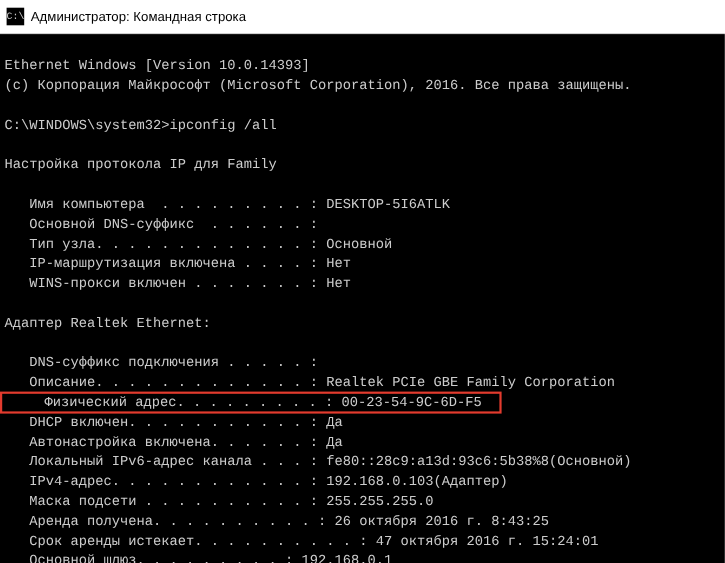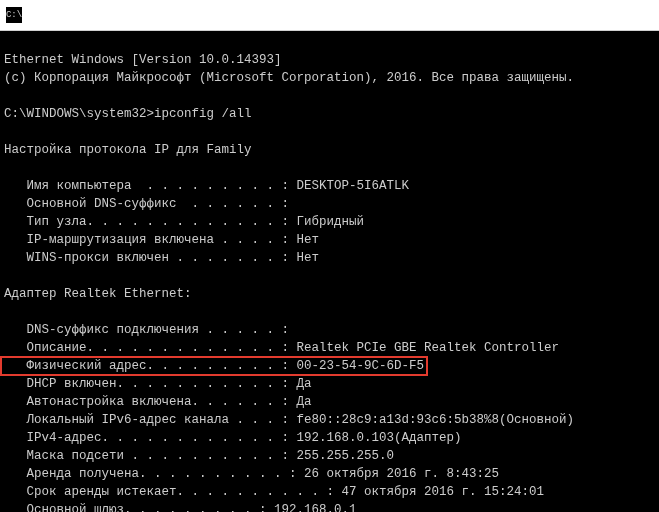--- a/index.html
+++ b/index.html
@@ -42,50 +42,51 @@
     line-height: 18px;
     white-space: pre;
     height: calc(512px - 30px);
     box-sizing: border-box;
     padding: 2px 0 0 4px;
     overflow: hidden;
   }
   .hl {
     border: 2px solid #e33b2e;
     display: inline-block;
-    padding: 0 2px;
+    padding: 0 16px;
     margin: -2px -2px -2px -4px;
     line-height: 16px;
   }
 </style>
 </head>
 <body>
 
 <div class="titlebar">
   <span class="icon">C:\</span>
+  <span>Администратор: Командная строка</span>
 </div>
 
 <div class="console">
 <span>Ethernet Windows [Version 10.0.14393]</span>
 <span>(c) Корпорация Майкрософт (Microsoft Corporation), 2016. Все права защищены.</span>
 <span></span>
 <span>C:\WINDOWS\system32&gt;ipconfig /all</span>
 <span></span>
 <span>Настройка протокола IP для Family</span>
 <span></span>
 <span>   Имя компьютера  . . . . . . . . . : DESKTOP-5I6ATLK</span>
 <span>   Основной DNS-суффикс  . . . . . . :</span>
-<span>   Тип узла. . . . . . . . . . . . . : Гибридный</span>
+<span>   Тип узла. . . . . . . . . . . . . : Основной</span>
 <span>   IP-маршрутизация включена . . . . : Нет</span>
 <span>   WINS-прокси включен . . . . . . . : Нет</span>
 <span></span>
 <span>Адаптер Realtek Ethernet:</span>
 <span></span>
 <span>   DNS-суффикс подключения . . . . . :</span>
-<span>   Описание. . . . . . . . . . . . . : Realtek PCIe GBE Realtek Controller</span>
+<span>   Описание. . . . . . . . . . . . . : Realtek PCIe GBE Family Corporation</span>
 <span><span class="hl">   Физический адрес. . . . . . . . . : 00-23-54-9C-6D-F5</span></span>
 <span>   DHCP включен. . . . . . . . . . . : Да</span>
 <span>   Автонастройка включена. . . . . . : Да</span>
 <span>   Локальный IPv6-адрес канала . . . : fe80::28c9:a13d:93c6:5b38%8(Основной)</span>
 <span>   IPv4-адрес. . . . . . . . . . . . : 192.168.0.103(Адаптер)</span>
 <span>   Маска подсети . . . . . . . . . . : 255.255.255.0</span>
 <span>   Аренда получена. . . . . . . . . . : 26 октября 2016 г. 8:43:25</span>
 <span>   Срок аренды истекает. . . . . . . . . . : 47 октября 2016 г. 15:24:01</span>
 <span>   Основной шлюз. . . . . . . . . : 192.168.0.1</span>
 

